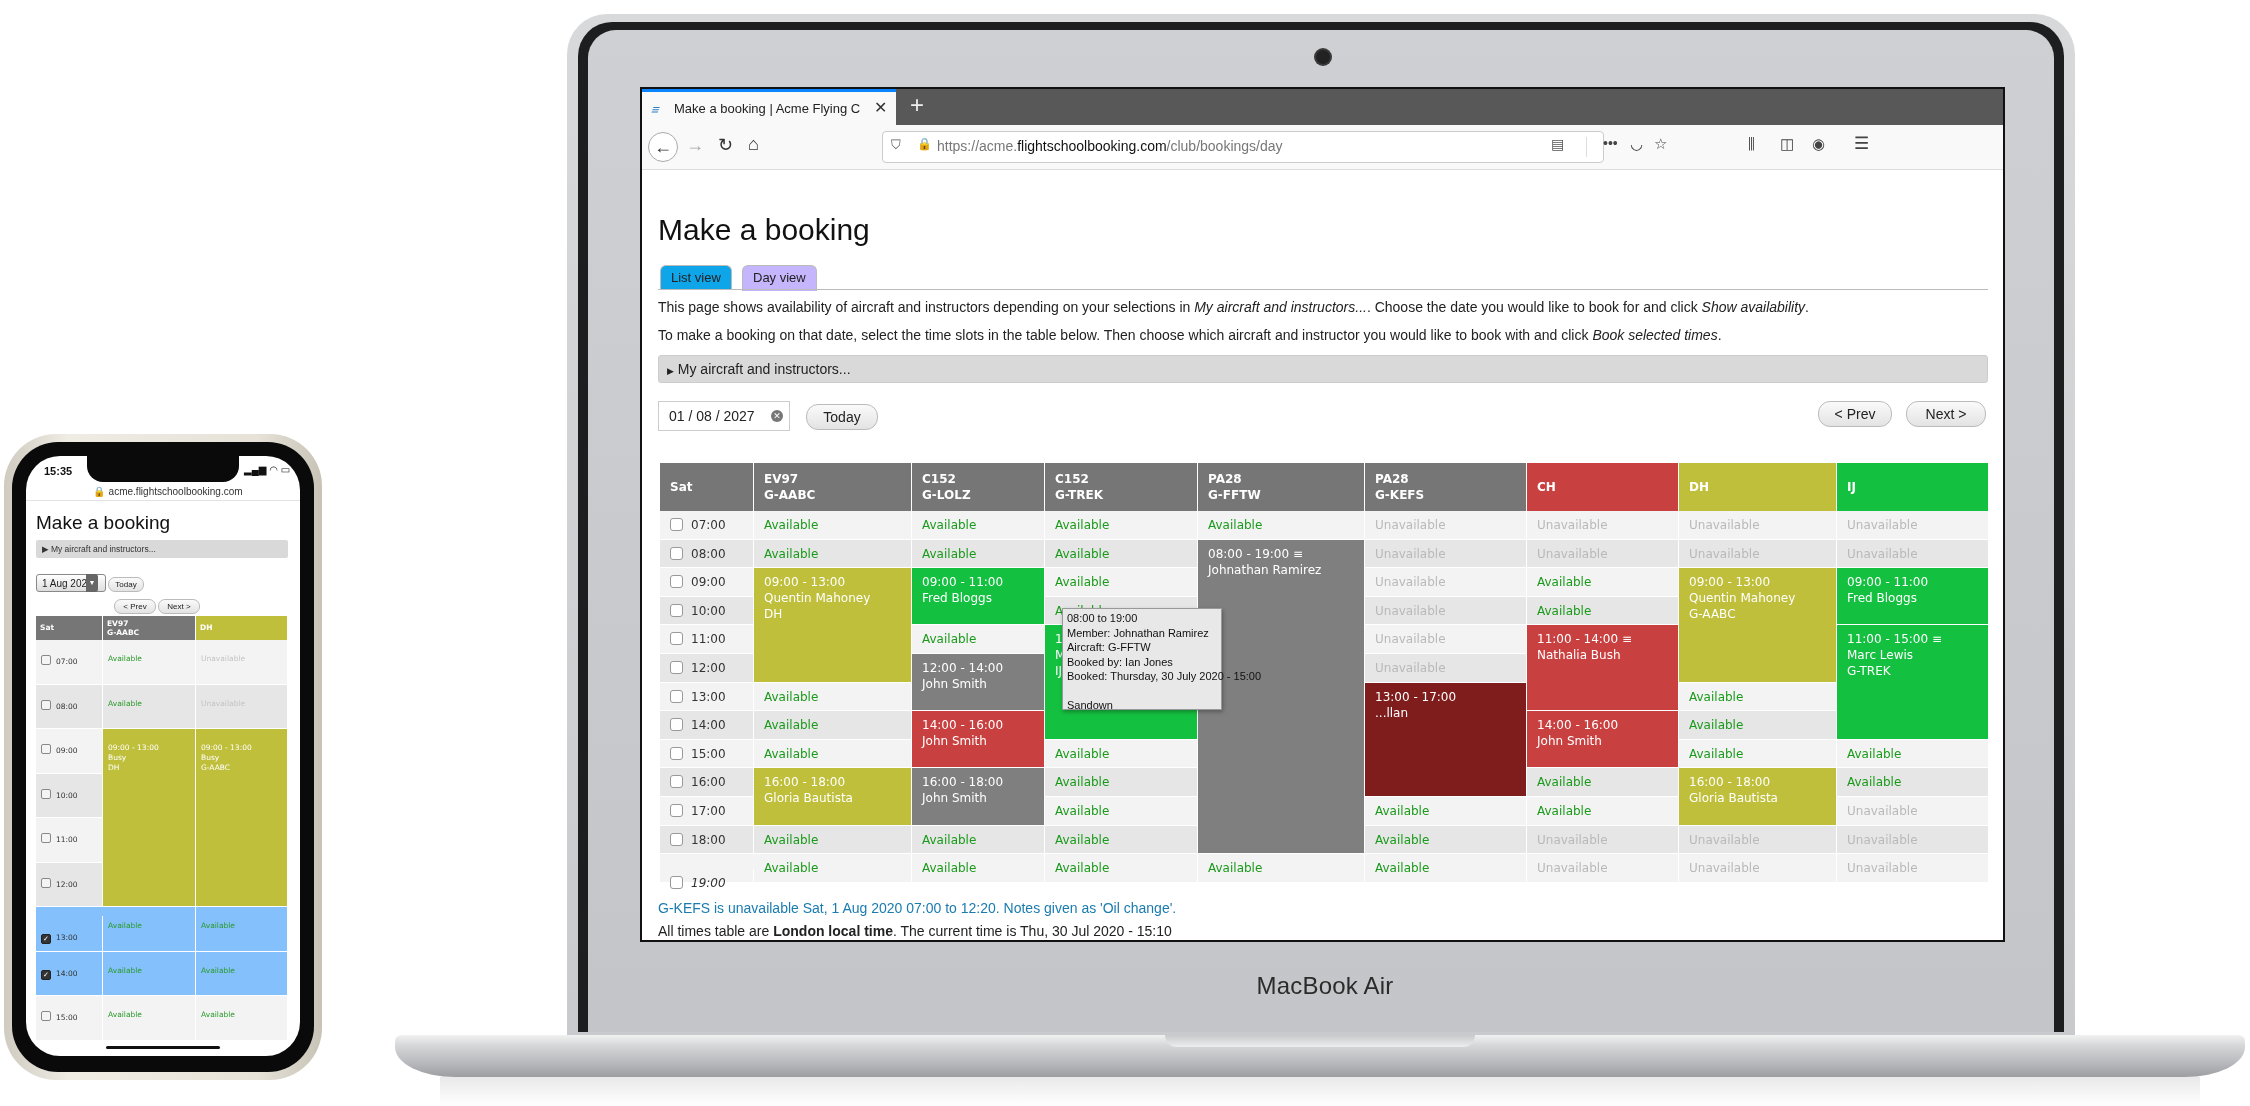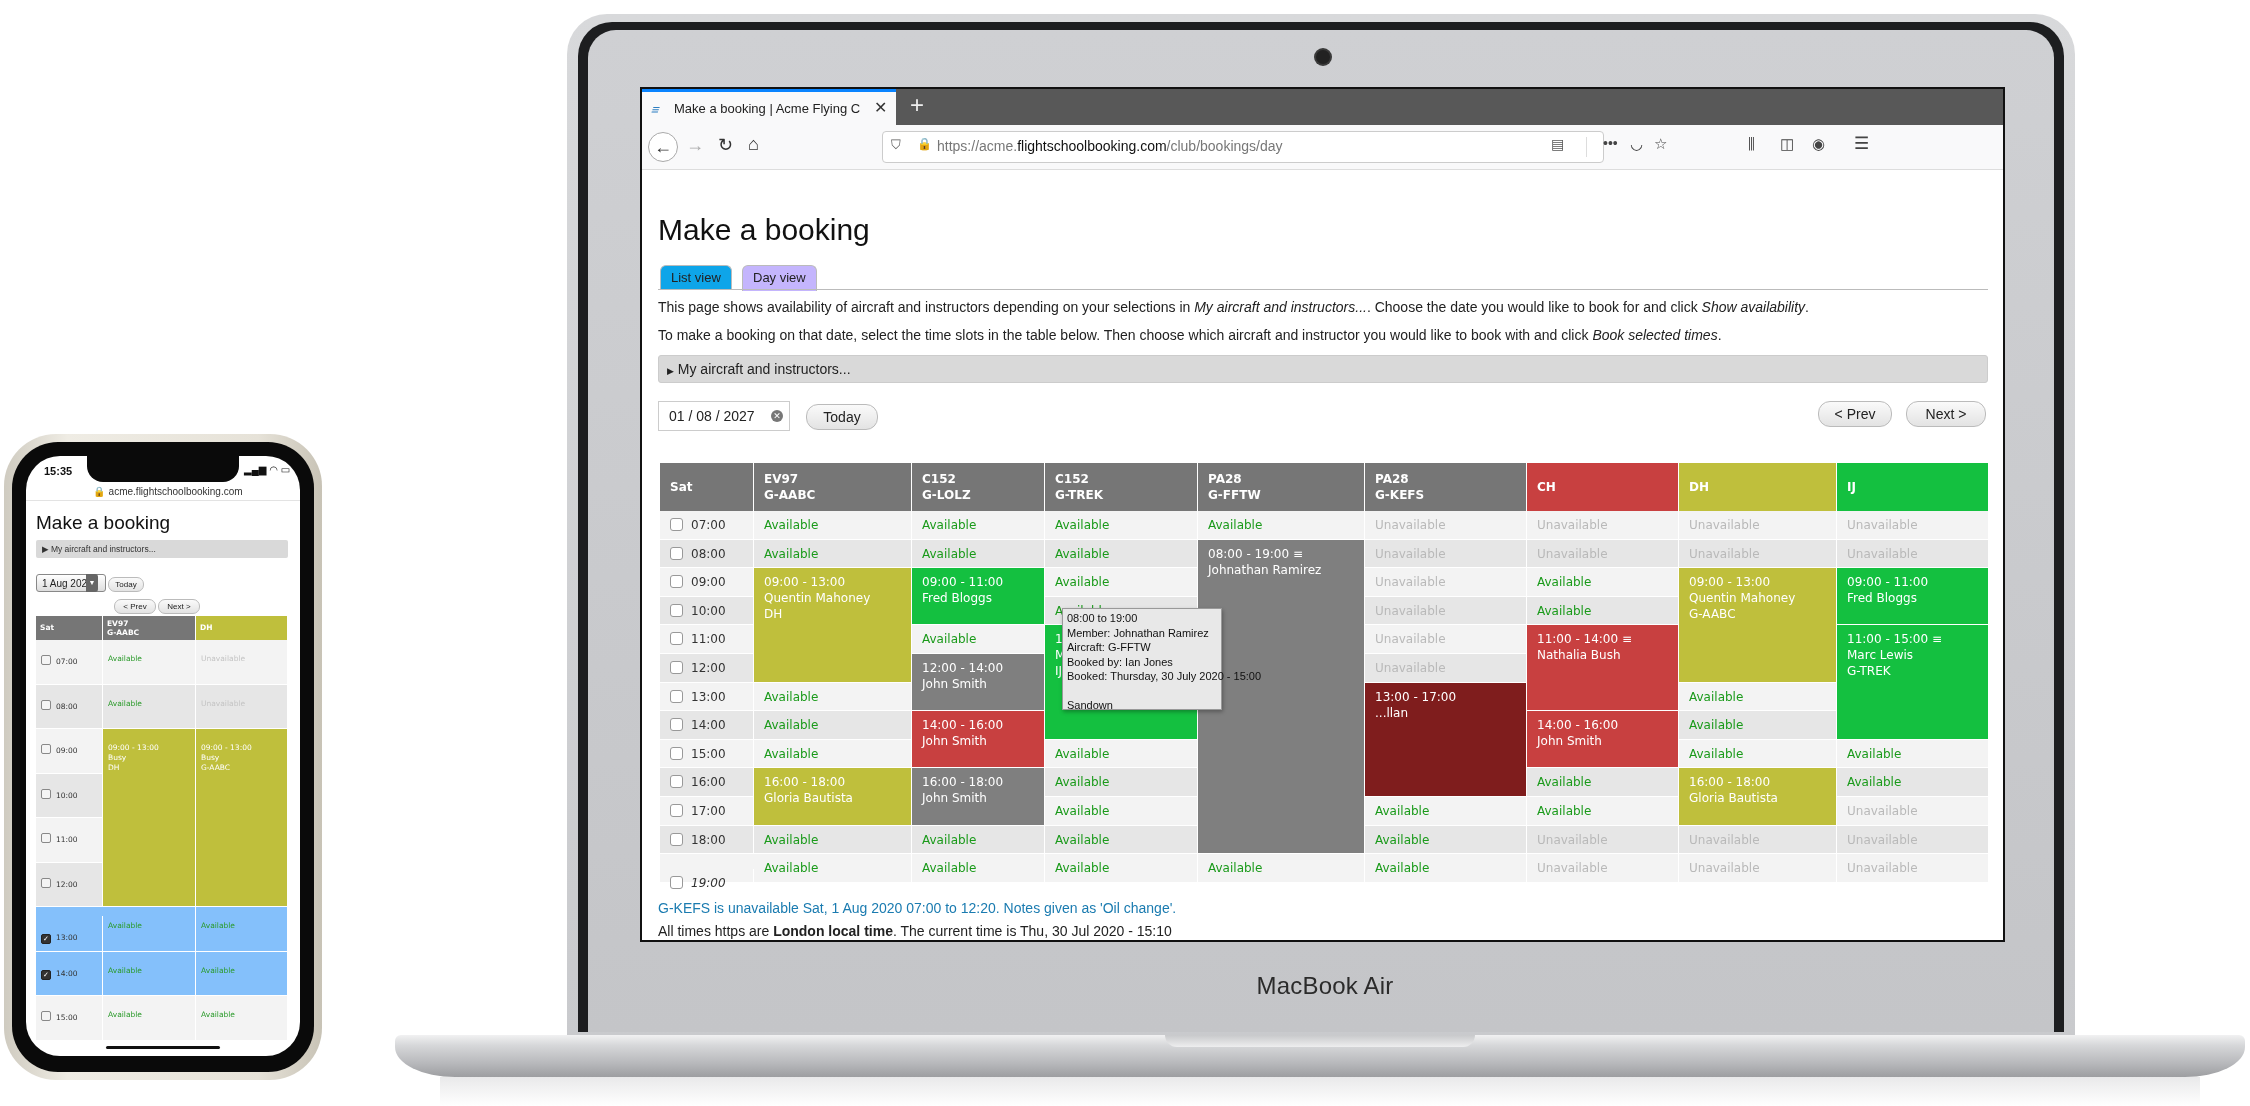--- a/index.html
+++ b/index.html
@@ -325,21 +325,21 @@
           <div style="min-height: 14.5px;">Member: Johnathan Ramirez</div>
           <div style="min-height: 14.5px;">Aircraft: G-FFTW</div>
           <div style="min-height: 14.5px;">Booked by: Ian Jones</div>
           <div style="min-height: 14.5px;">Booked: Thursday, 30 July 2020 - 15:00</div>
           <div style="min-height: 14.5px;"></div>
           <div style="min-height: 14.5px;">Sandown</div>
         </div>
       </div>
 
     <div class="abs" id="notice">G-KEFS is unavailable Sat, 1 Aug 2020 07:00 to 12:20. Notes given as 'Oil change'.</div>
-    <div class="abs" id="timenote"><span>All times https are </span><b>London local time</b><span>. The current time is Thu, 30 Jul 2020 - 15:10</span></div>
+    <div class="abs" id="timenote"><span>All times table are </span><b>London local time</b><span>. The current time is Thu, 30 Jul 2020 - 15:10</span></div>
   </div>
 </div>
 
 <div class="abs" id="phone-frame"></div>
 <div class="abs" id="phone-black"></div>
 <div class="abs" id="phone-screen">
   <div class="ph" id="ph-time">15:35</div>
   <div class="ph" id="ph-status">▂▄▆ ◠ ▭</div>
   <div class="ph" id="ph-url">🔒 acme.flightschoolbooking.com</div>
   <div class="ph" id="ph-urlbar-line"></div>

